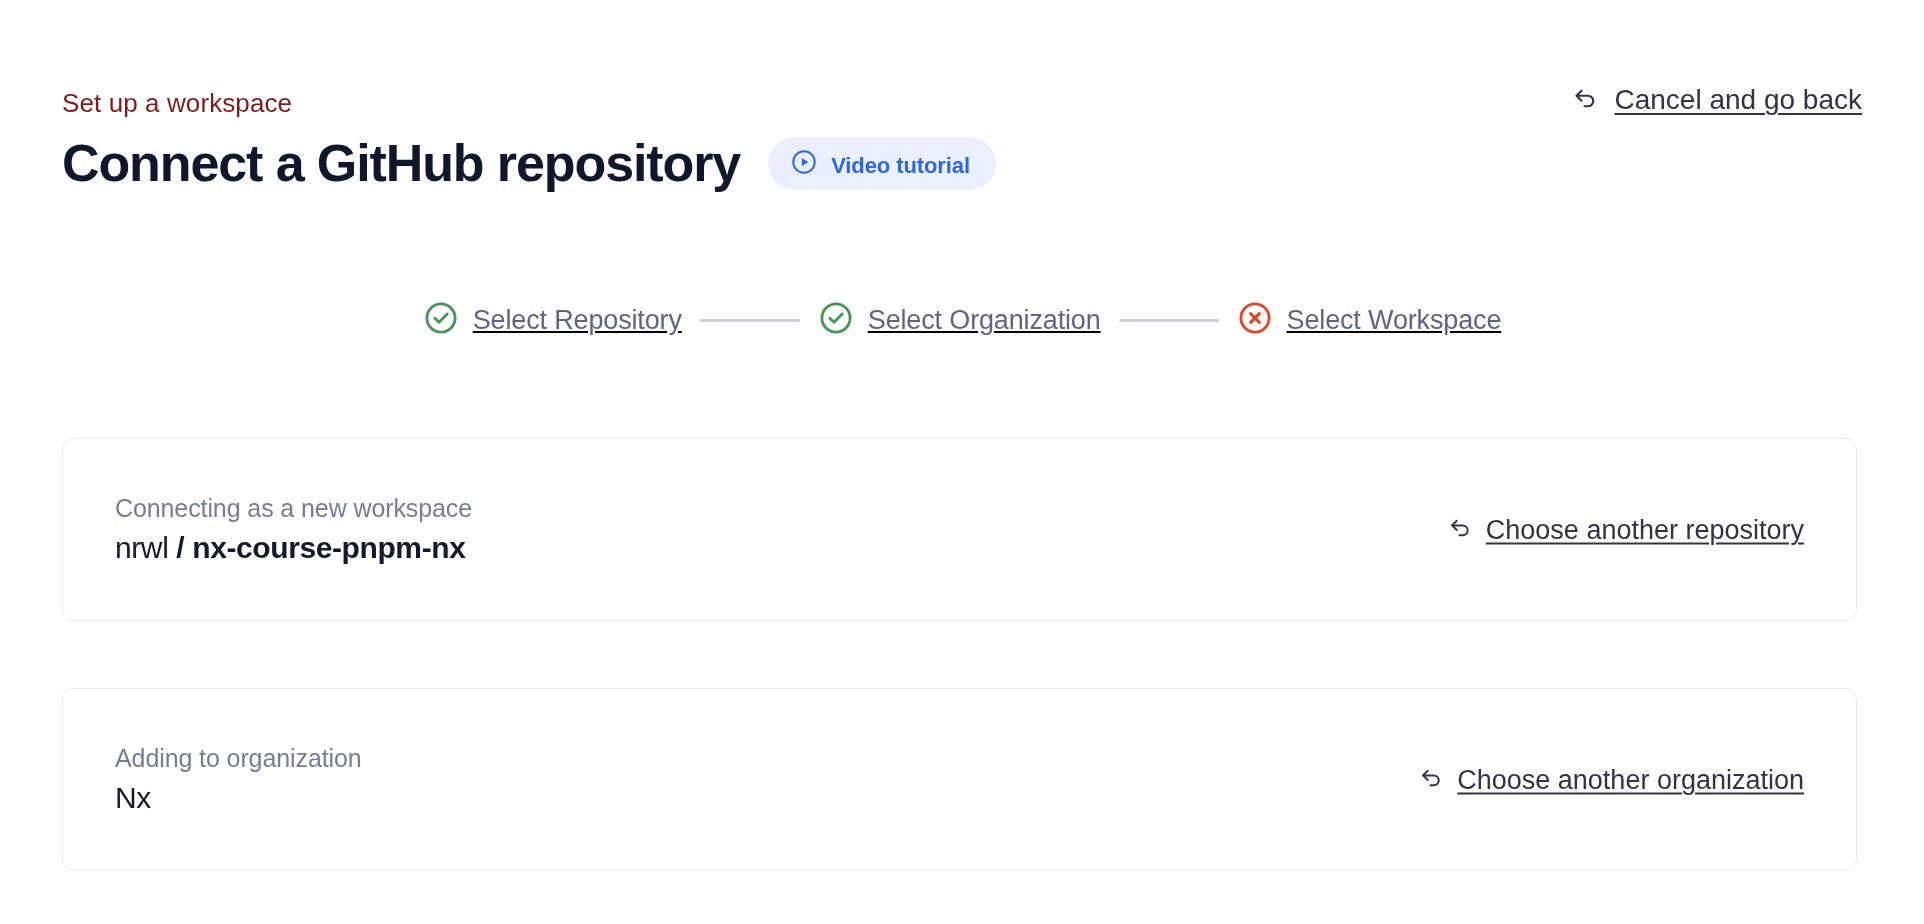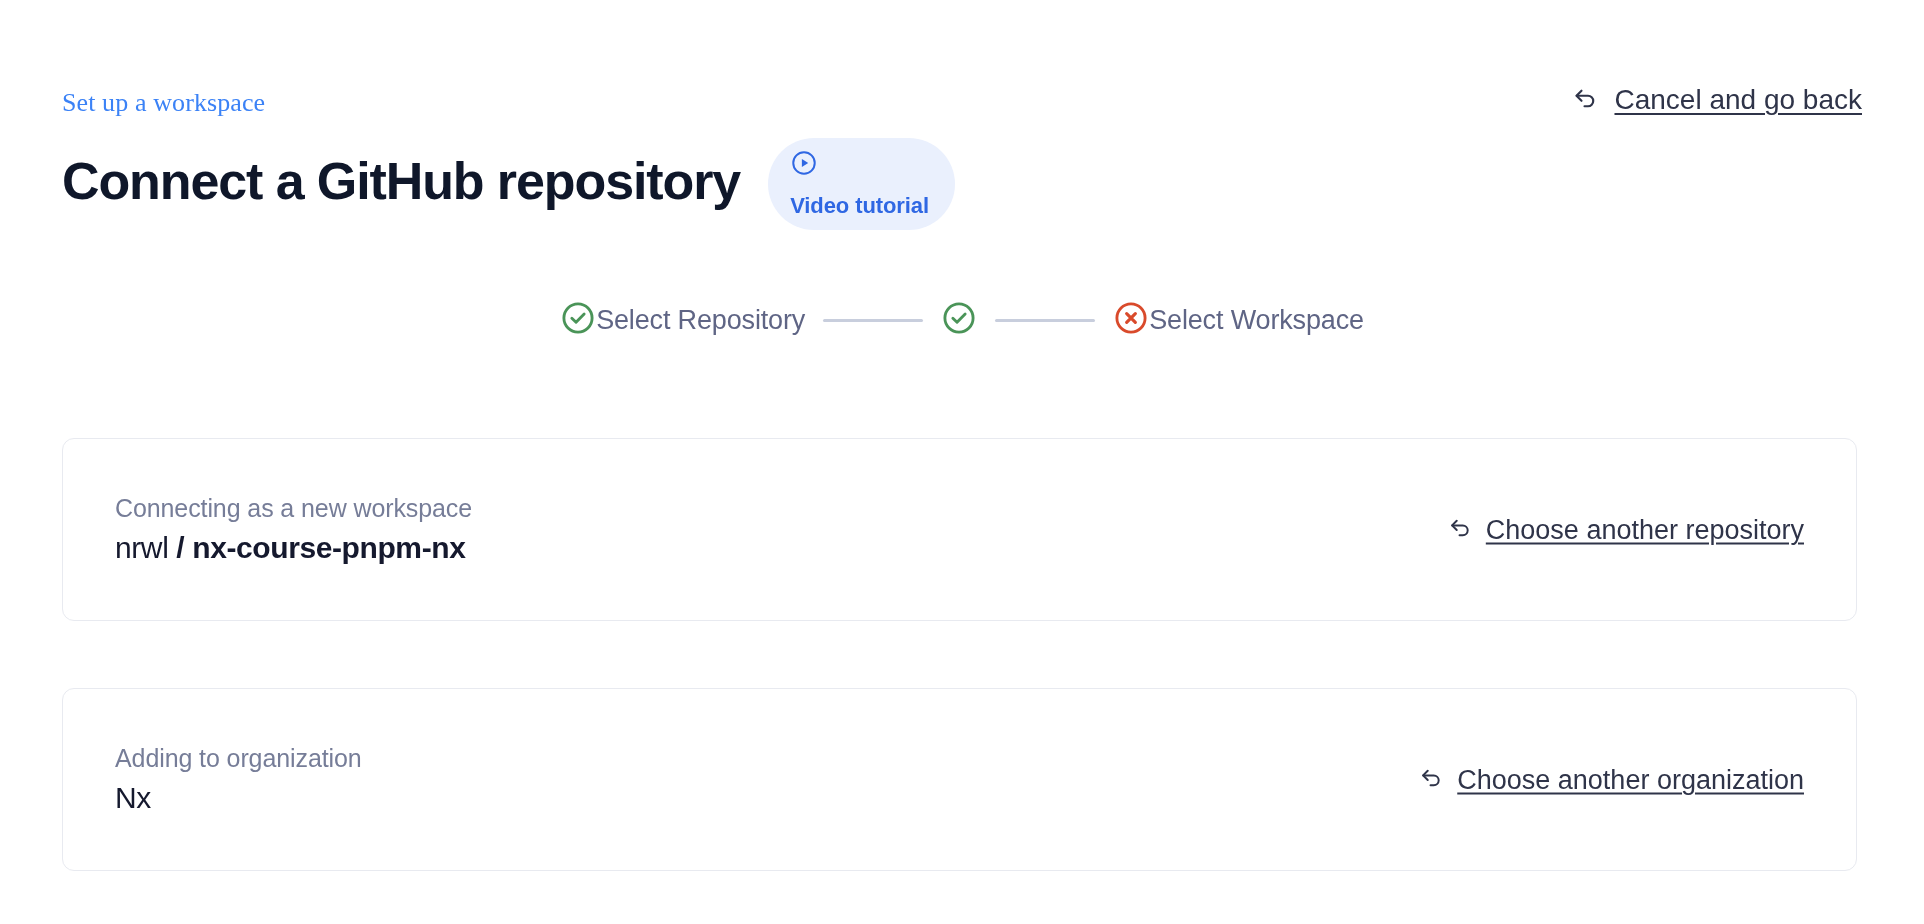--- a/index.html
+++ b/index.html
@@ -24,53 +24,50 @@
   .header {
     position: absolute;
     left: 62px;
     top: 88px;
     right: 62px;
   }
 
   .breadcrumb {
     font-size: 26px;
     line-height: 30px;
-    color: #3b82f6;
+    color: #7f1d1d;
     font-weight: 400;
     letter-spacing: 0.1px;
-    font-family: Liberation Serif, serif;
   }
 
   .title-row {
     display: flex;
     align-items: center;
     gap: 28px;
     margin-top: 14px;
   }
 
   .page-title {
     font-size: 52px;
     line-height: 62px;
     font-weight: 700;
     color: #0f172a;
     letter-spacing: -1.1px;
     white-space: nowrap;
   }
 
   .video-badge {
     display: inline-flex;
-    align-items: flex-start;
+    align-items: flex-end;
     gap: 13px;
     background: #eaf0fd;
     border-radius: 999px;
     padding: 11px 26px 11px 22px;
     cursor: pointer;
     border: none;
-    margin-top: 6px;
-    flex-direction: column;
   }
 
   .video-badge-label {
     font-size: 22px;
     line-height: 26px;
     font-weight: 700;
     color: #2f67e3;
     letter-spacing: -0.1px;
     white-space: nowrap;
   }
@@ -108,20 +105,22 @@
     right: 0;
     display: flex;
     align-items: center;
     justify-content: center;
     gap: 0;
   }
 
   .step {
     display: flex;
     align-items: center;
+    gap: 14px;
+    text-decoration: underline;
   }
 
   .step-label {
     font-size: 27px;
     line-height: 32px;
     color: #5f6585;
     font-weight: 400;
     letter-spacing: -0.15px;
     white-space: nowrap;
   }
@@ -251,20 +250,21 @@
 
     <span class="step-connector"></span>
 
     <div class="step">
       <span class="icon-step">
         <svg width="36" height="36" viewBox="0 0 24 24" fill="none">
           <circle cx="12" cy="12" r="9.4" stroke="#4a9458" stroke-width="1.9"></circle>
           <path d="M7.9 12.1 L10.7 14.9 L16.1 9.4" stroke="#4a9458" stroke-width="1.9" stroke-linecap="round" stroke-linejoin="round"></path>
         </svg>
       </span>
+      <span class="step-label">Select Organization</span>
     </div>
 
     <span class="step-connector"></span>
 
     <div class="step">
       <span class="icon-step">
         <svg width="36" height="36" viewBox="0 0 24 24" fill="none">
           <circle cx="12" cy="12" r="9.4" stroke="#d94a2b" stroke-width="1.9"></circle>
           <path d="M9.1 9.1 L14.9 14.9 M14.9 9.1 L9.1 14.9" stroke="#d94a2b" stroke-width="2.1" stroke-linecap="round"></path>
         </svg>

